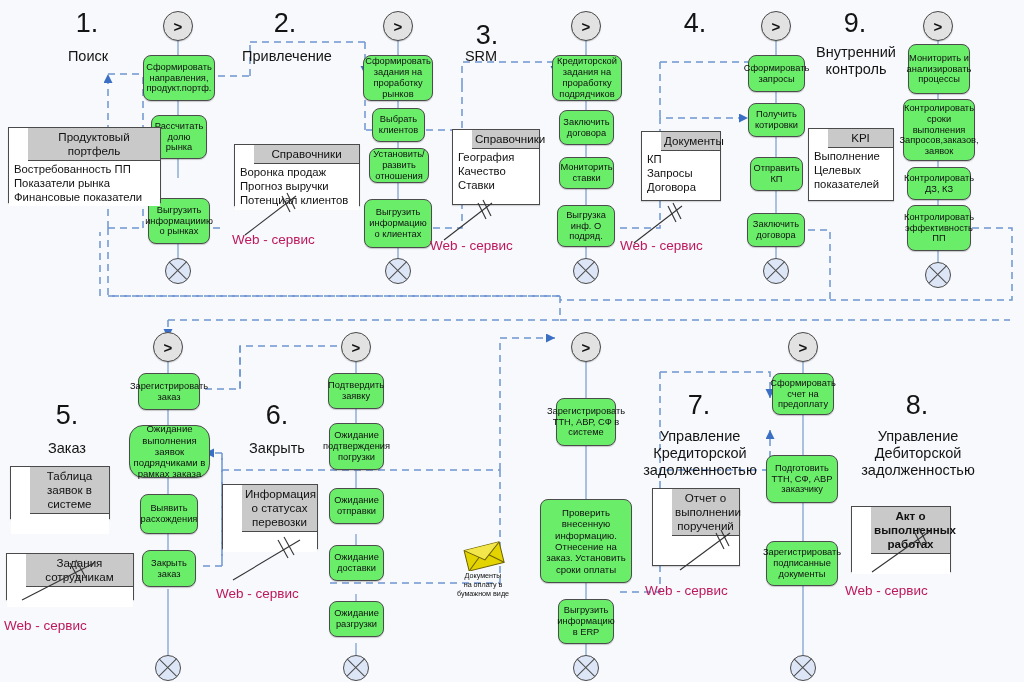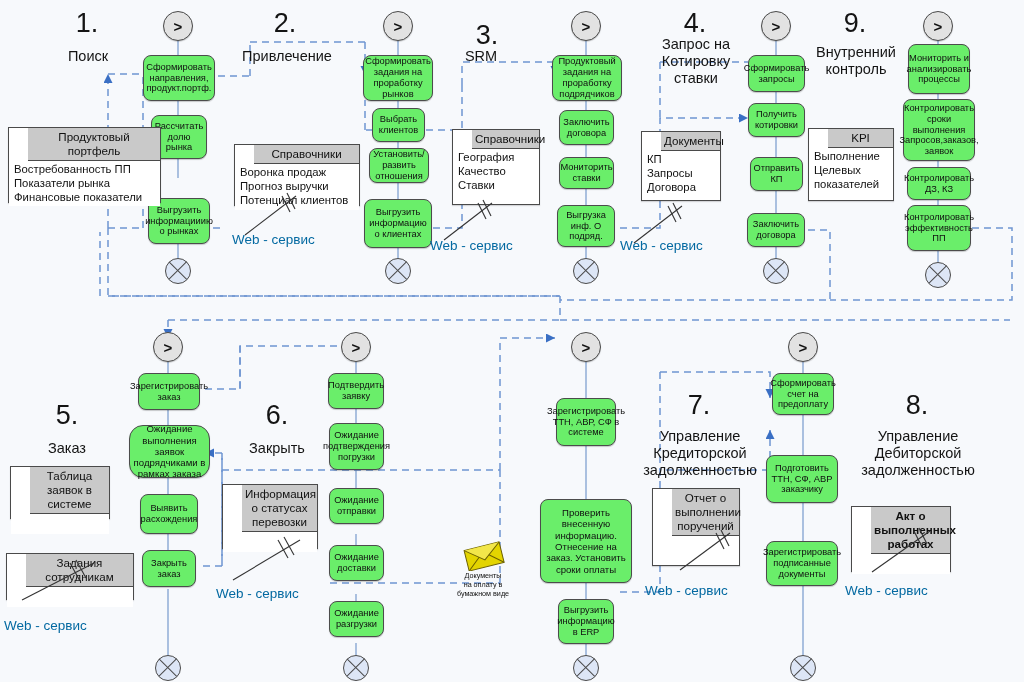--- a/index.html
+++ b/index.html
@@ -103,21 +103,21 @@
     padding:2px 5px;
     box-sizing:border-box;
     white-space:pre-line;
   }
   .store.empty .st-body{min-height:20px;}
 
   
   .wscap{
     position:absolute;
     font-size:13.5px;
-    color:#0369a1;
+    color:#be185d;
     white-space:nowrap;
   }
 
   
   .envnote{
     position:absolute;
     text-align:center;
     font-size:7.2px;
     color:#111;
     line-height:1.25;
@@ -252,23 +252,20 @@
   <div class="lane-num" style="left:60px;top:10px;width:54px;">1.</div>
   <div class="lane-name" style="left:42px;top:48px;width:92px;">Поиск</div>
 
   <div class="lane-num" style="left:258px;top:10px;width:54px;">2.</div>
   <div class="lane-name" style="left:233px;top:48px;width:108px;">Привлечение</div>
 
   <div class="lane-num" style="left:460px;top:22px;width:54px;">3.</div>
   <div class="lane-name" style="left:447px;top:48px;width:68px;">SRM</div>
 
   <div class="lane-num" style="left:668px;top:10px;width:54px;">4.</div>
-  <div class="lane-name" style="left:640px;top:36px;width:112px;">Запрос на
-Котировку
-ставки</div>
 
   <div class="lane-num" style="left:828px;top:10px;width:54px;">9.</div>
   <div class="lane-name" style="left:806px;top:44px;width:100px;">Внутренний
 контроль</div>
 
   <div class="lane-num" style="left:40px;top:402px;width:54px;">5.</div>
   <div class="lane-name" style="left:27px;top:440px;width:80px;">Заказ</div>
 
   <div class="lane-num" style="left:250px;top:402px;width:54px;">6.</div>
   <div class="lane-name" style="left:237px;top:440px;width:80px;">Закрыть</div>
@@ -305,21 +302,21 @@
 
   <div class="store" style="left:234px;top:144px;width:126px;height:62px;">
     <div class="st-head">Справочники</div>
     <div class="st-body">Воронка продаж
 Прогноз выручки
 Потенциал клиентов</div>
   </div>
   <div class="wscap" style="left:232px;top:232px;">Web - сервис</div>
 
   <div class="startmark" style="left:571px;top:11px;">&gt;</div>
-  <div class="proc" style="left:552px;top:55px;width:70px;height:46px;">Продуктовый задания на проработку подрядчиков</div>
+  <div class="proc" style="left:552px;top:55px;width:70px;height:46px;">Кредиторской задания на проработку подрядчиков</div>
   <div class="proc" style="left:559px;top:110px;width:55px;height:35px;">Заключить договора</div>
   <div class="proc" style="left:559px;top:157px;width:55px;height:32px;">Мониторить ставки</div>
   <div class="proc" style="left:557px;top:205px;width:58px;height:42px;">Выгрузка инф. О подряд.</div>
   <div class="endmark" style="left:573px;top:258px;"></div>
 
   <div class="store" style="left:452px;top:129px;width:88px;height:76px;">
     <div class="st-head">Справочники</div>
     <div class="st-body">География
 Качество
 Ставки</div>

